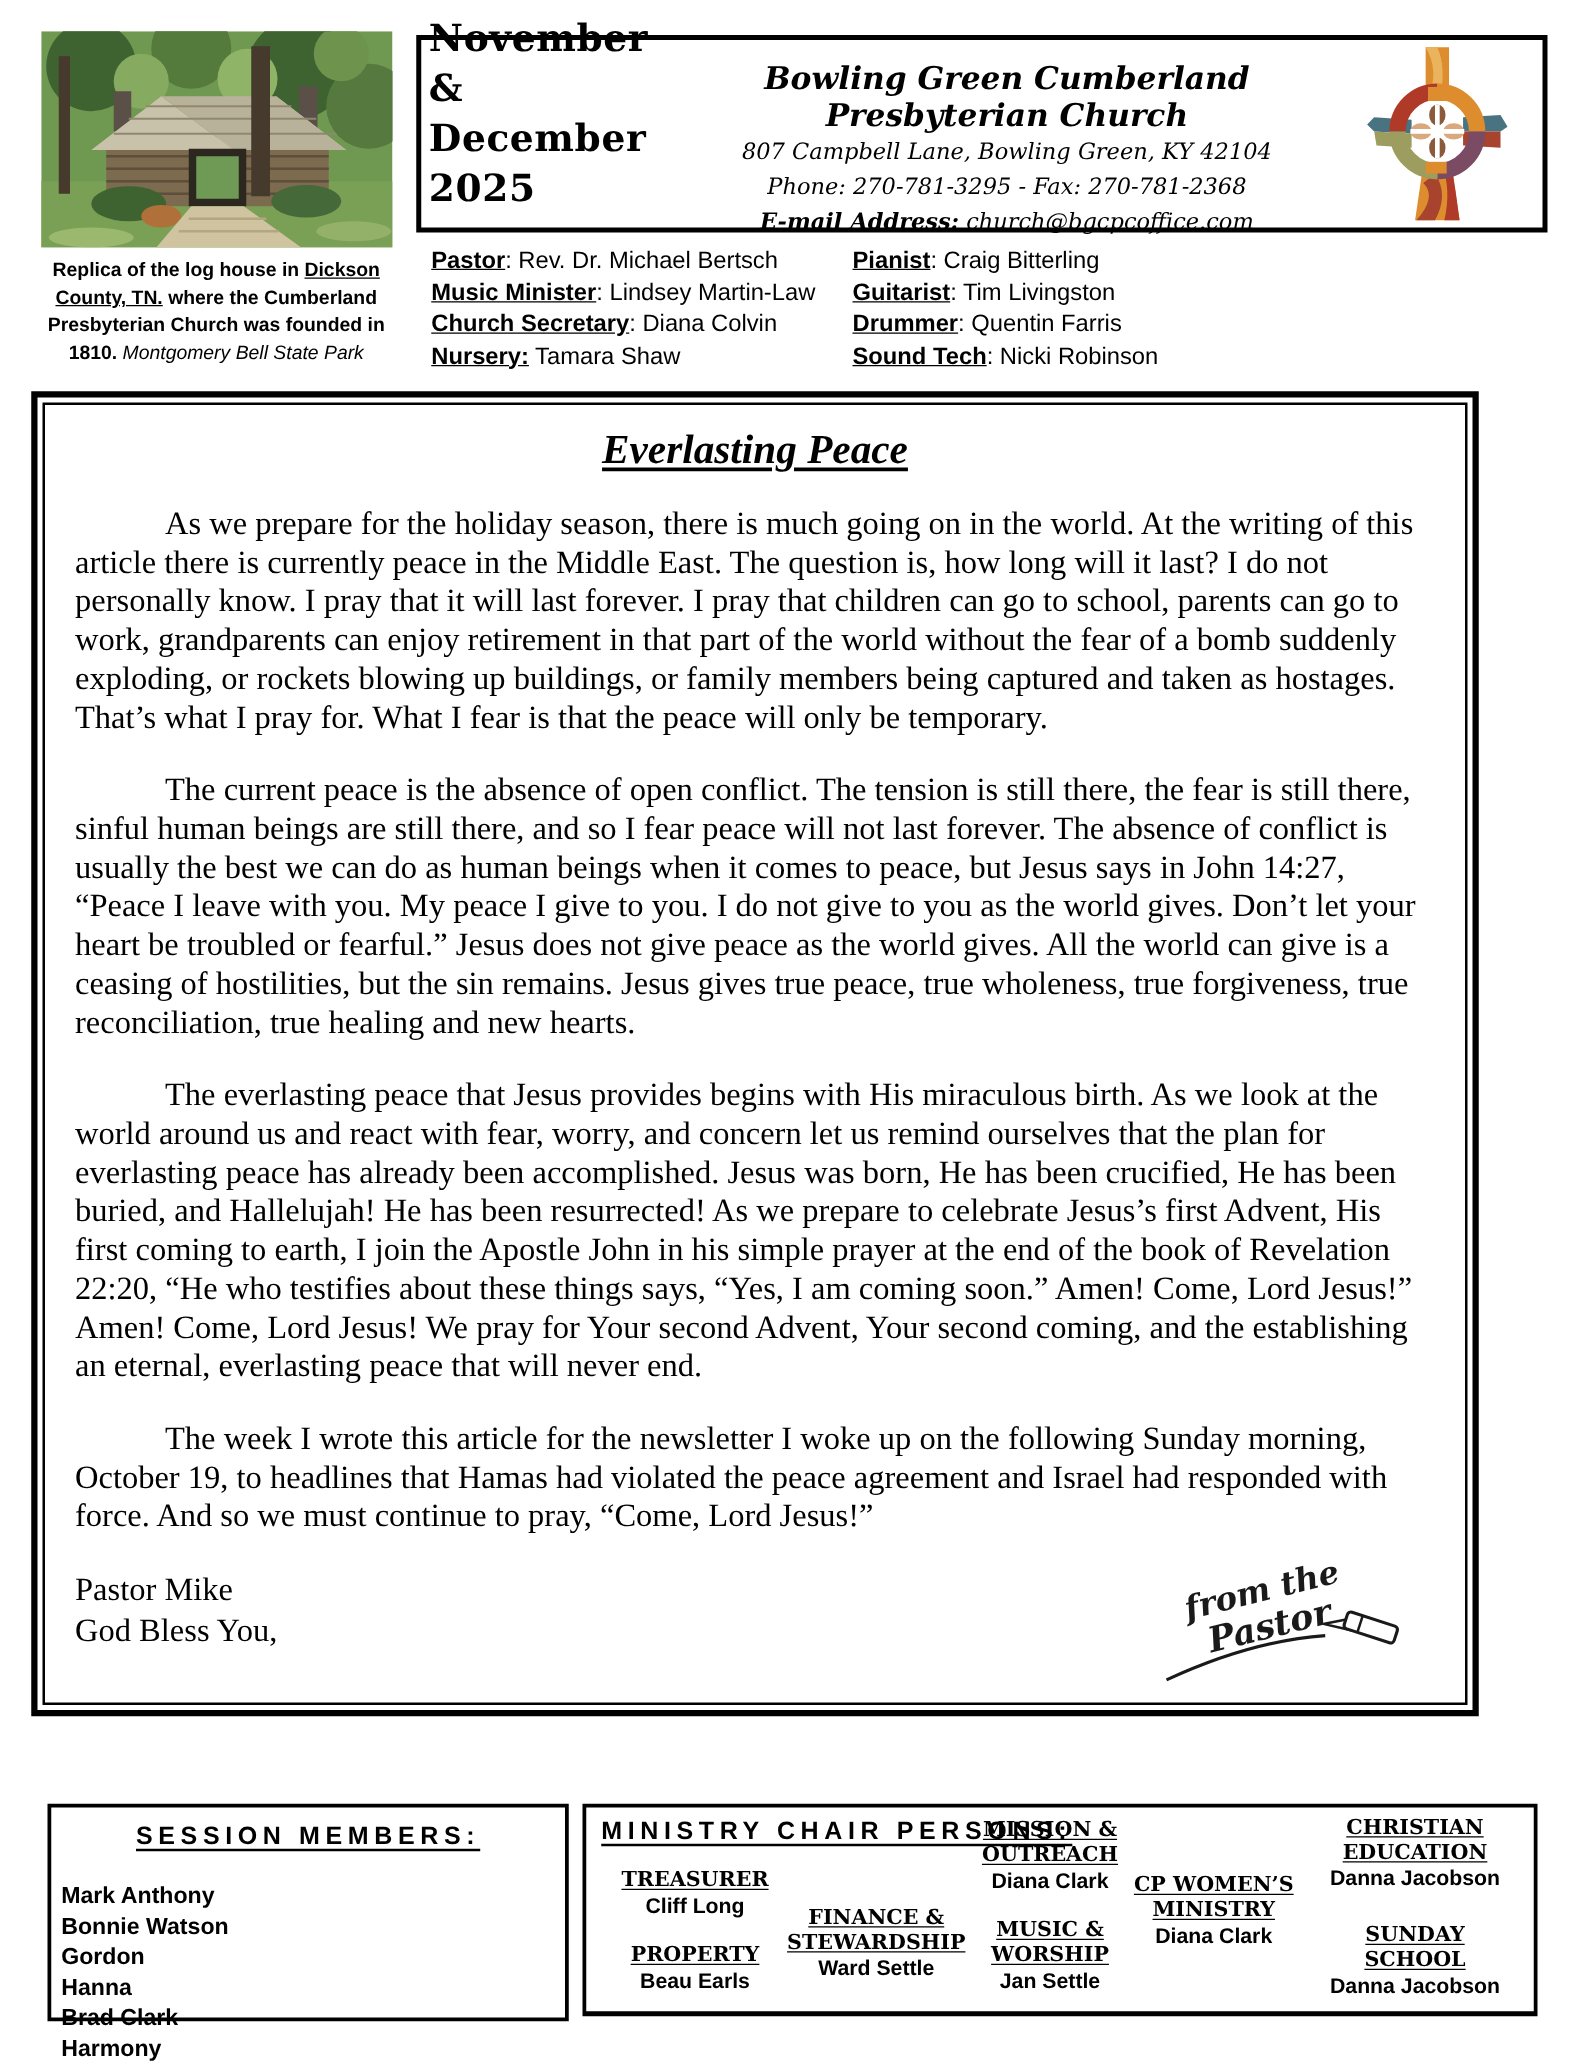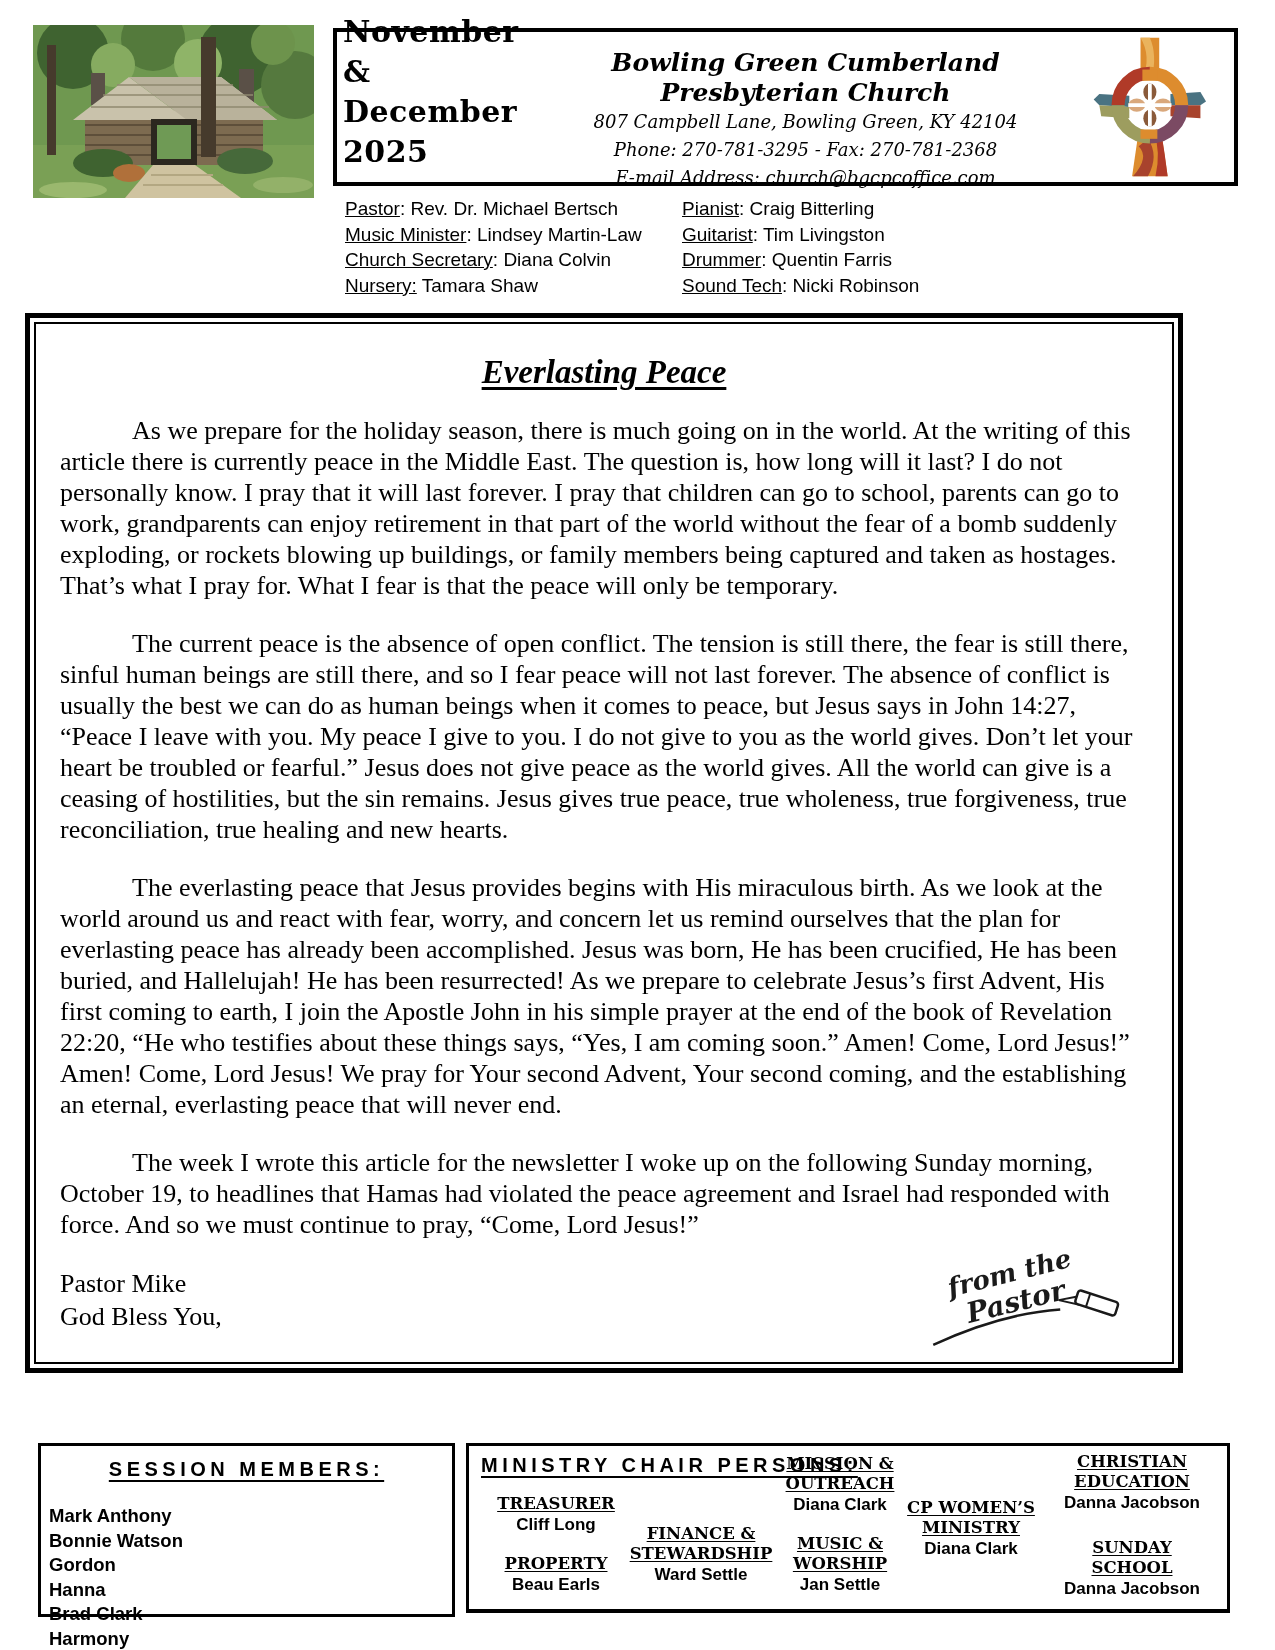--- a/index.html
+++ b/index.html
@@ -1,20 +1,20 @@
 <!DOCTYPE html>
 <html><head>
 <meta charset="utf-8">
 <style>
   html,body { margin:0; padding:0; background:#fff; }
   .page {
     position:relative; width:1275px; height:1650px; background:#ffffff;
     font-family:"Liberation Sans", sans-serif; color:#000; overflow:hidden;
   }
-  .u { text-decoration:underline; }
+  .u { text-decoration:underline;font-weight:bold; }
 
   
   .photo { position:absolute; left:33px; top:25px; width:281px; height:173px; }
   .photo svg { display:block; }
   .photo-caption {
     position:absolute; left:26px; top:206px; width:294px;
     text-align:center; font-weight:bold; font-size:15.5px; line-height:22px;
   }
   .photo-caption .it { font-style:italic; font-weight:normal; }
 
@@ -44,21 +44,21 @@
   .ushers { position:absolute; left:940px; top:196px; width:260px; text-align:center; }
 
   
   .article-outer {
     position:absolute; left:25px; top:313px; width:1158px; height:1060px;
     border:5px solid #000; box-sizing:border-box;
   }
   .article-inner {
     position:absolute; left:4px; top:4px; right:4px; bottom:4px;
     border:2px solid #000; box-sizing:border-box;
-    padding:26px 24px 0 24px; overflow:hidden;
+    padding:14px 24px 0 24px; overflow:hidden;
   }
   .article-title {
     text-align:center; font-family:"Liberation Serif", serif;
     font-size:33px; font-weight:bold; font-style:italic;
     text-decoration:underline; text-decoration-thickness:3px; text-underline-offset:4px;
     margin:4px 0 24px 0;
   }
   .article-p {
     font-family:"Liberation Serif", serif; font-size:26px; line-height:31px;
     text-indent:72px; margin:0 0 27px 0; text-align:left;
@@ -146,20 +146,23 @@
       <polygon points="120,140 162,140 208,173 92,173" fill="#cfc3a0"></polygon>
       <g stroke="#b3a782" stroke-width="2">
         <line x1="118" y1="150" x2="180" y2="150"></line>
         <line x1="110" y1="160" x2="190" y2="160"></line>
       </g>
       <ellipse cx="40" cy="165" rx="34" ry="8" fill="#9ab86e"></ellipse>
       <ellipse cx="250" cy="160" rx="30" ry="8" fill="#93b169"></ellipse>
     </svg>
   </div>
 
+  <div class="photo-caption">
+    <span>Replica of the log house in </span><span class="u">Dickson County, TN.</span><span> where the Cumberland Presbyterian Church was founded in 1810. </span><span class="it">Montgomery Bell State Park</span>
+  </div>
 
   <div class="masthead">
     <div class="issue-date">
       <div>November &amp;</div>
       <div>December 2025</div>
     </div>
     <div class="church-block">
       <div class="church-name">Bowling Green Cumberland Presbyterian Church</div>
       <div class="church-line">807 Campbell Lane, Bowling Green, KY 42104</div>
       <div class="church-line">Phone: 270-781-3295 - Fax: 270-781-2368</div>

